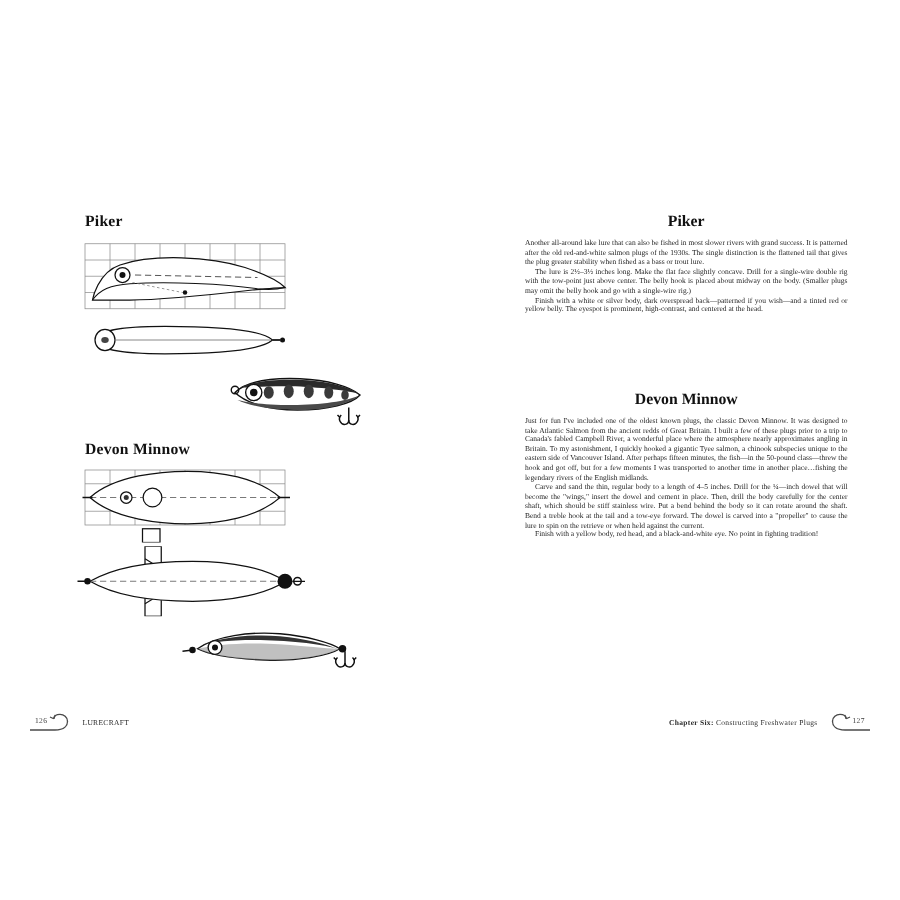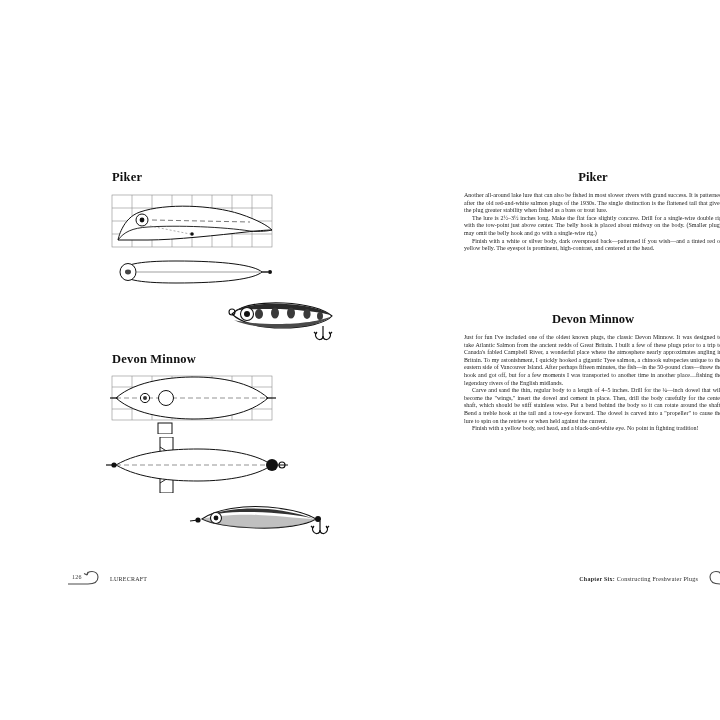--- a/index.html
+++ b/index.html
@@ -20,21 +20,20 @@
     top: 0;
     width: 720px;
     height: 720px;
     background: #ffffff;
   }
   .page {
     position: absolute;
     top: 0;
     width: 360px;
     height: 720px;
-    margin-left: 44px;
   }
   .page-left  { left: 0; }
   .page-right { left: 360px; }
 
   
   .plate-block {
     position: absolute;
     left: 0;
     width: 360px;
   }

